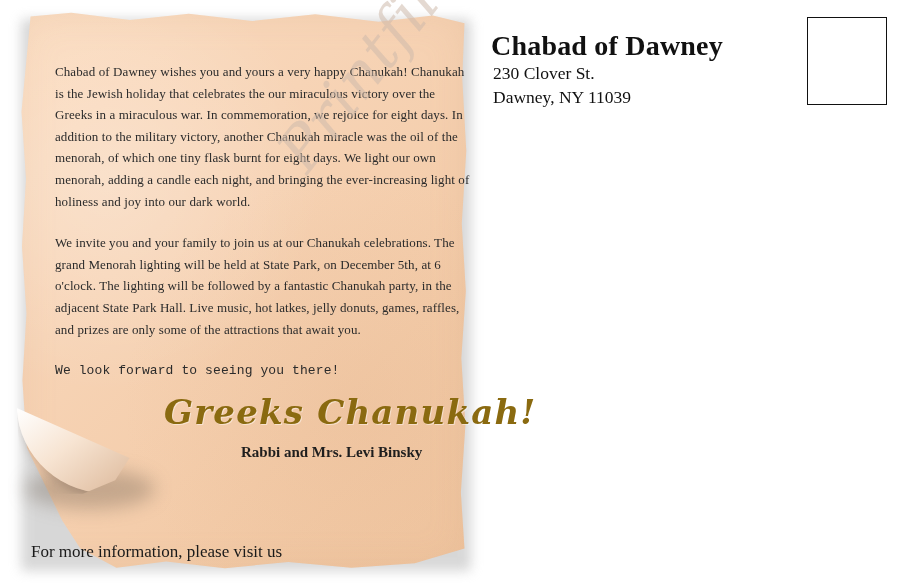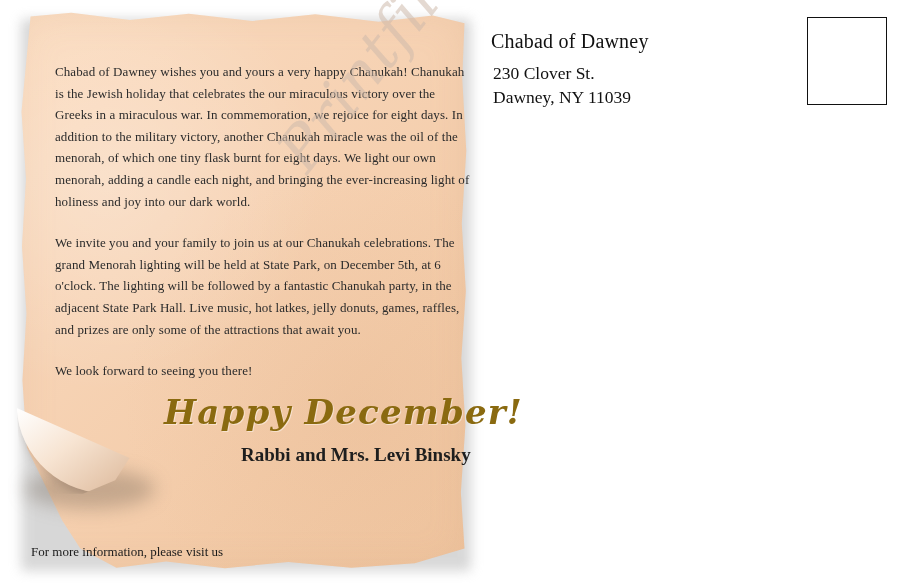--- a/index.html
+++ b/index.html
@@ -101,65 +101,65 @@
     width: 420px;
     color: #2b2b2b;
     font-family: "Liberation Serif", serif;
     font-size: 13px;
     line-height: 21.6px;
     letter-spacing: .1px;
   }
   .letter p {
     margin: 0 0 20px 0;
   }
-  .letter p:last-child { margin-bottom: 14px; }
+  .letter p:last-child { margin-bottom: 14px; font-family: Liberation Mono, monospace; }
 
   .happy {
     position: absolute;
     left: 155px;
     top: 385px;
     width: 320px;
     font-family: "DejaVu Serif", serif;
     font-style: italic;
     font-weight: bold;
     font-size: 34px;
     letter-spacing: 1.2px;
     color: #8a6a10;
     text-shadow: 1px 1px 0 rgba(255,255,255,.45);
     white-space: nowrap;
   }
   .signature {
     position: absolute;
     left: 232px;
     top: 437px;
     font-family: "Liberation Serif", serif;
-    font-size: 19px;
+    font-size: 15px;
     font-weight: 700;
     color: #1e1e1e;
     white-space: nowrap;
   }
 
   .footer-note {
     position: absolute;
     left: 22px;
     top: 538px;
     font-family: "Liberation Serif", serif;
-    font-size: 13px;
+    font-size: 17px;
     line-height: 14px;
     color: #1a1a1a;
   }
 
   
   .org-name {
     position: absolute;
     left: 490px;
     top: 29px;
     font-family: "Liberation Serif", serif;
-    font-size: 20px;
-    font-weight: 400;
+    font-size: 28px;
+    font-weight: 700;
     color: #111111;
     letter-spacing: .2px;
   }
   .addr {
     position: absolute;
     left: 492px;
     top: 60px;
     font-family: "Liberation Serif", serif;
     font-size: 17.5px;
     line-height: 24px;
@@ -201,21 +201,21 @@
   <div class="scroll-wrap">
     <div class="scroll-shadow"></div>
     <div class="parchment"></div>
 
     <div class="letter">
       <p>Chabad of Dawney wishes you and yours a very happy Chanukah! Chanukah is the Jewish holiday that celebrates the our miraculous victory over the Greeks in a miraculous war. In commemoration, we rejoice for eight days. In addition to the military victory, another Chanukah miracle was the oil of the menorah, of which one tiny flask burnt for eight days. We light our own menorah, adding a candle each night, and bringing the ever-increasing light of holiness and joy into our dark world.</p>
       <p>We invite you and your family to join us at our Chanukah celebrations. The grand Menorah lighting will be held at State Park, on December 5th, at 6 o'clock. The lighting will be followed by a fantastic Chanukah party, in the adjacent State Park Hall. Live music, hot latkes, jelly donuts, games, raffles, and prizes are only some of the attractions that await you.</p>
       <p>We look forward to seeing you there!</p>
     </div>
 
-    <div class="happy">Happy December!</div>
+    <div class="happy">Greeks Chanukah!</div>
     <div class="signature">Rabbi and Mrs. Levi Binsky</div>
 
     <div class="curl-shadow"></div>
     <div class="curl"></div>
 
     <div class="footer-note">
       <div>For more information, please visit us</div>
     </div>
   </div>
 

